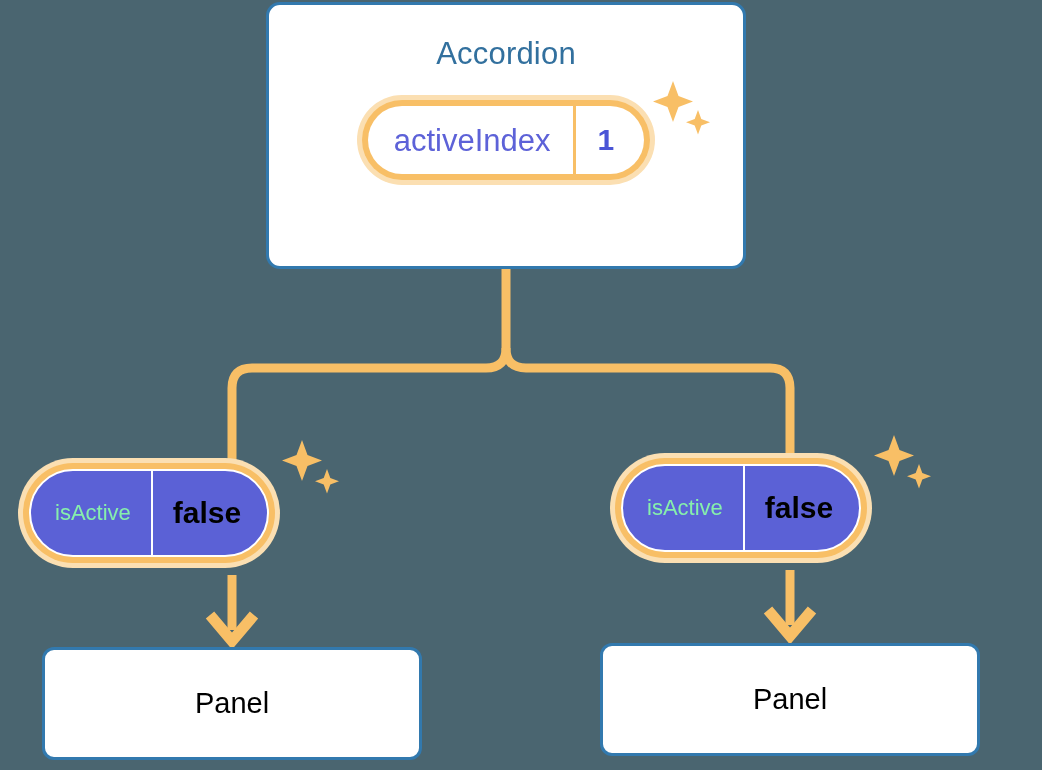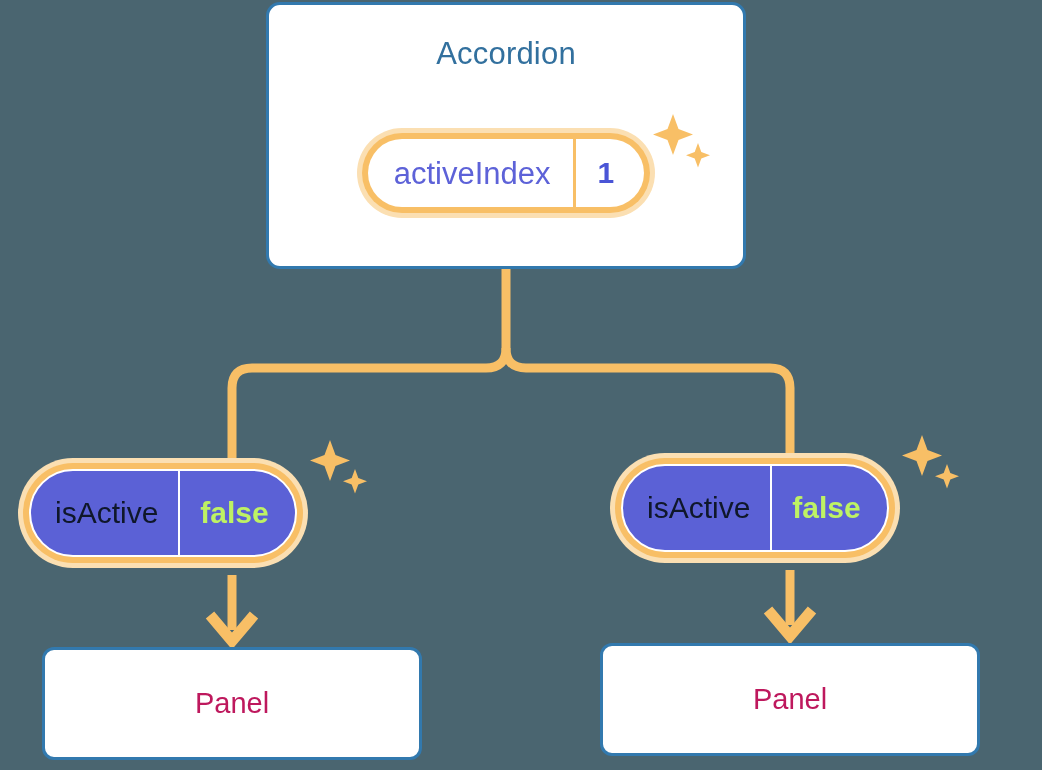--- a/index.html
+++ b/index.html
@@ -23,21 +23,21 @@
   #connectors {
     position: absolute;
     left: 0;
     top: 0;
     width: 1042px;
     height: 770px;
     z-index: 1;
   }
 
   
-  .node { position: absolute; z-index: 2; gap: 33px; }
+  .node { position: absolute; z-index: 2; }
 
   
   .card {
     background: #ffffff;
     border: 3px solid #3279ae;
     border-radius: 14px;
     box-sizing: border-box;
     display: flex;
     flex-direction: column;
     align-items: center;
@@ -94,26 +94,26 @@
     padding: 0 30px 0 22px;
     border-left: 3px solid #f8bf66;
   }
 
   
   .pill-solid .pill-body {
     background: #5b61d6;
     border: 2px solid #ffffff;
   }
   .pill-solid .pill-key {
-    color: #0f172a;
-    font-size: 30px;
+    color: #86efac;
+    font-size: 22px;
     padding: 0 20px 0 24px;
   }
   .pill-solid .pill-val {
-    color: #bef264;
+    color: #000000;
     font-size: 30px;
     padding: 0 26px 0 20px;
     border-left: 2px solid #ffffff;
   }
 
   
   .sparkles {
     position: absolute;
     width: 62px;
     height: 66px;
@@ -126,21 +126,21 @@
   .panel {
     background: #ffffff;
     border: 3px solid #3279ae;
     border-radius: 12px;
     box-sizing: border-box;
     display: flex;
     align-items: center;
     justify-content: center;
   }
   .panel-title {
-    color: #be185d;
+    color: #000000;
     font-size: 29px;
     font-weight: 400;
     line-height: 1;
   }
 </style>
 </head>
 <body>
 
 <div id="stage">
 

